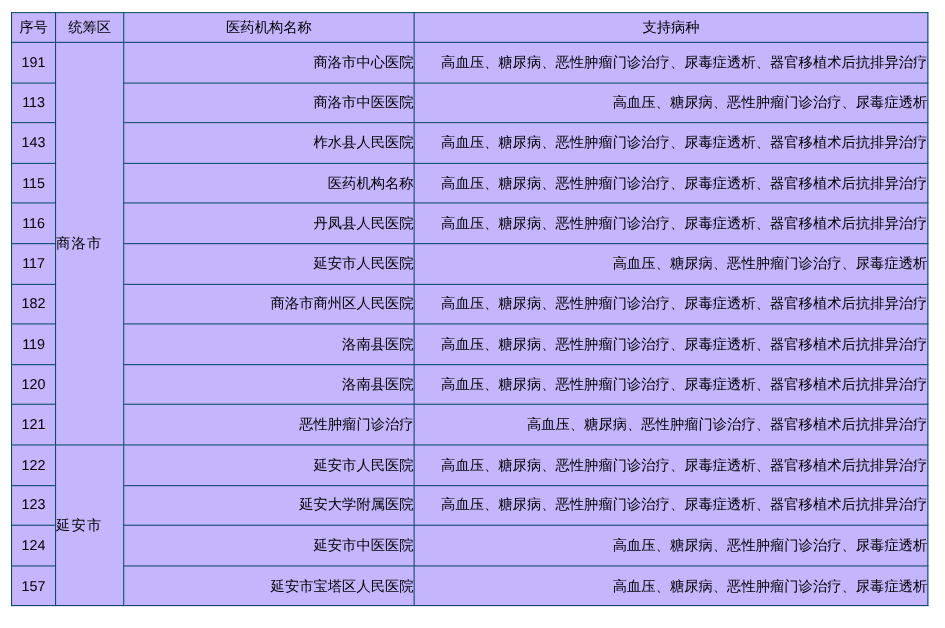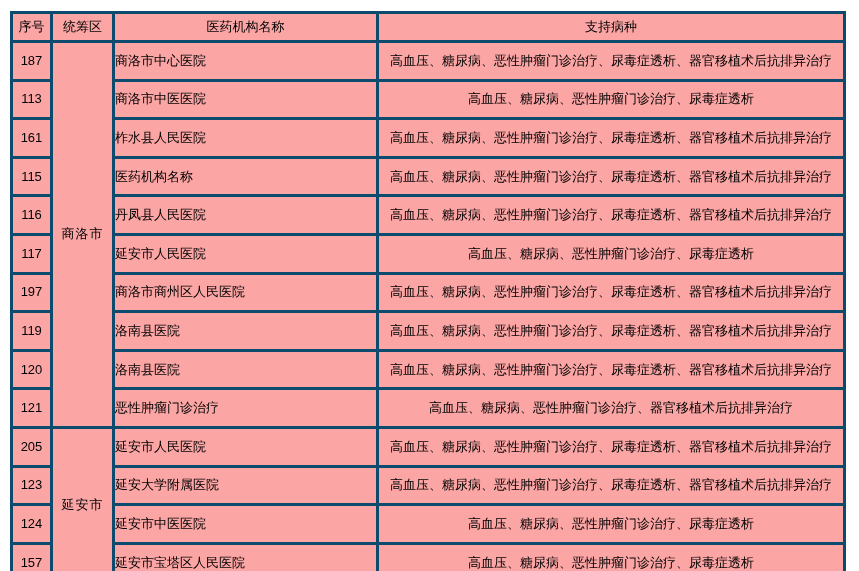--- a/index.html
+++ b/index.html
@@ -20,120 +20,119 @@
     height: 571px;
     background: #ffffff;
   }
   table.grid {
     border-collapse: collapse;
     table-layout: fixed;
     width: 833px;
     margin: 11px 0 0 10px;
   }
   table.grid td, table.grid th {
-    border: 3px solid #0c4a6e;
+    border: 1px solid #0c4a6e;
     font-weight: normal;
     font-size: 13px;
     line-height: 16px;
     padding: 0;
     vertical-align: middle;
-    background: #fca5a5;
+    background: #c4b5fd;
   }
   .hdr td {
     text-align: center;
     height: 26px;
     font-size: 13.5px;
   }
   .col-seq   { width: 40px; }
   .col-pool  { width: 62px; }
   .col-org   { width: 264px; }
   .col-dis   { width: 467px; }
 
   .r td { height: 35.6px; }
   .c-seq { text-align: center; font-size: 13px; }
   .c-pool {
-    text-align: center;
     font-weight: bold;
     font-size: 14px;
     letter-spacing: 1px;
   }
-  .c-org { padding-left: 10px; text-align: left; }
-  .c-dis { padding-left: 10px; text-align: center; margin-top: 43px; }
+  .c-org { padding-left: 10px; text-align: right; }
+  .c-dis { padding-left: 10px; text-align: right; margin-top: 43px; }
 </style>
 </head>
 <body>
 
 <div class="page">
   <table class="grid">
     <colgroup>
       <col class="col-seq">
       <col class="col-pool">
       <col class="col-org">
       <col class="col-dis">
     </colgroup>
     <tbody id="table-body">
       <tr class="hdr">
         <td>序号</td>
         <td>统筹区</td>
         <td>医药机构名称</td>
         <td>支持病种</td>
       </tr>
     <tr class="r">
-          <td class="c-seq">187</td>
+          <td class="c-seq">191</td>
           <td class="c-pool" rowspan="10">商洛市</td>
           <td class="c-org">商洛市中心医院</td>
           <td class="c-dis">高血压、糖尿病、恶性肿瘤门诊治疗、尿毒症透析、器官移植术后抗排异治疗</td>
         </tr>
         <tr class="r">
           <td class="c-seq">113</td>
           <td class="c-org">商洛市中医医院</td>
           <td class="c-dis">高血压、糖尿病、恶性肿瘤门诊治疗、尿毒症透析</td>
         </tr>
         <tr class="r">
-          <td class="c-seq">161</td>
+          <td class="c-seq">143</td>
           <td class="c-org">柞水县人民医院</td>
           <td class="c-dis">高血压、糖尿病、恶性肿瘤门诊治疗、尿毒症透析、器官移植术后抗排异治疗</td>
         </tr>
         <tr class="r">
           <td class="c-seq">115</td>
           <td class="c-org">医药机构名称</td>
           <td class="c-dis">高血压、糖尿病、恶性肿瘤门诊治疗、尿毒症透析、器官移植术后抗排异治疗</td>
         </tr>
         <tr class="r">
           <td class="c-seq">116</td>
           <td class="c-org">丹凤县人民医院</td>
           <td class="c-dis">高血压、糖尿病、恶性肿瘤门诊治疗、尿毒症透析、器官移植术后抗排异治疗</td>
         </tr>
         <tr class="r">
           <td class="c-seq">117</td>
           <td class="c-org">延安市人民医院</td>
           <td class="c-dis">高血压、糖尿病、恶性肿瘤门诊治疗、尿毒症透析</td>
         </tr>
         <tr class="r">
-          <td class="c-seq">197</td>
+          <td class="c-seq">182</td>
           <td class="c-org">商洛市商州区人民医院</td>
           <td class="c-dis">高血压、糖尿病、恶性肿瘤门诊治疗、尿毒症透析、器官移植术后抗排异治疗</td>
         </tr>
         <tr class="r">
           <td class="c-seq">119</td>
           <td class="c-org">洛南县医院</td>
           <td class="c-dis">高血压、糖尿病、恶性肿瘤门诊治疗、尿毒症透析、器官移植术后抗排异治疗</td>
         </tr>
         <tr class="r">
           <td class="c-seq">120</td>
           <td class="c-org">洛南县医院</td>
           <td class="c-dis">高血压、糖尿病、恶性肿瘤门诊治疗、尿毒症透析、器官移植术后抗排异治疗</td>
         </tr>
         <tr class="r">
           <td class="c-seq">121</td>
           <td class="c-org">恶性肿瘤门诊治疗</td>
           <td class="c-dis">高血压、糖尿病、恶性肿瘤门诊治疗、器官移植术后抗排异治疗</td>
         </tr>
         <tr class="r">
-          <td class="c-seq">205</td>
+          <td class="c-seq">122</td>
           <td class="c-pool" rowspan="4">延安市</td>
           <td class="c-org">延安市人民医院</td>
           <td class="c-dis">高血压、糖尿病、恶性肿瘤门诊治疗、尿毒症透析、器官移植术后抗排异治疗</td>
         </tr>
         <tr class="r">
           <td class="c-seq">123</td>
           <td class="c-org">延安大学附属医院</td>
           <td class="c-dis">高血压、糖尿病、恶性肿瘤门诊治疗、尿毒症透析、器官移植术后抗排异治疗</td>
         </tr>
         <tr class="r">

